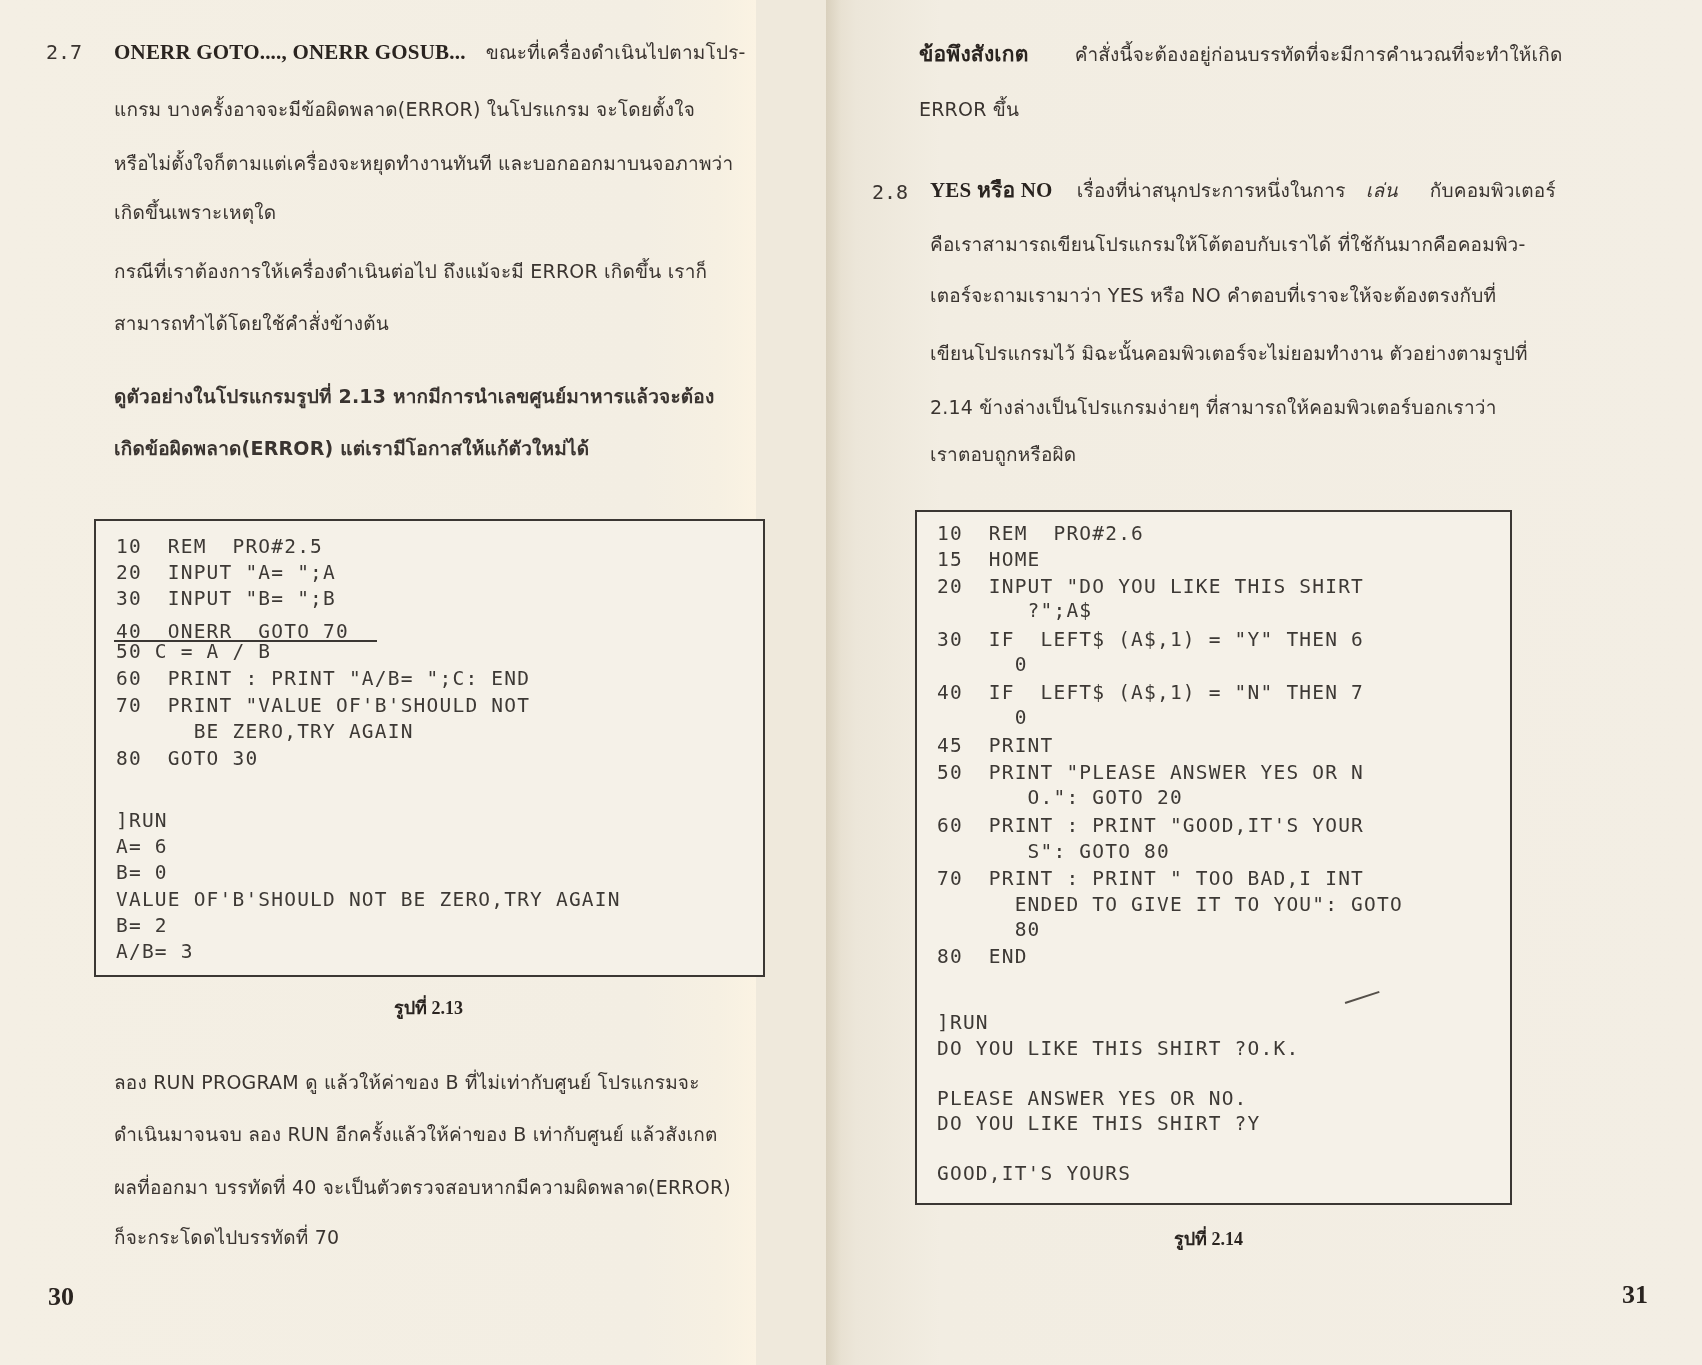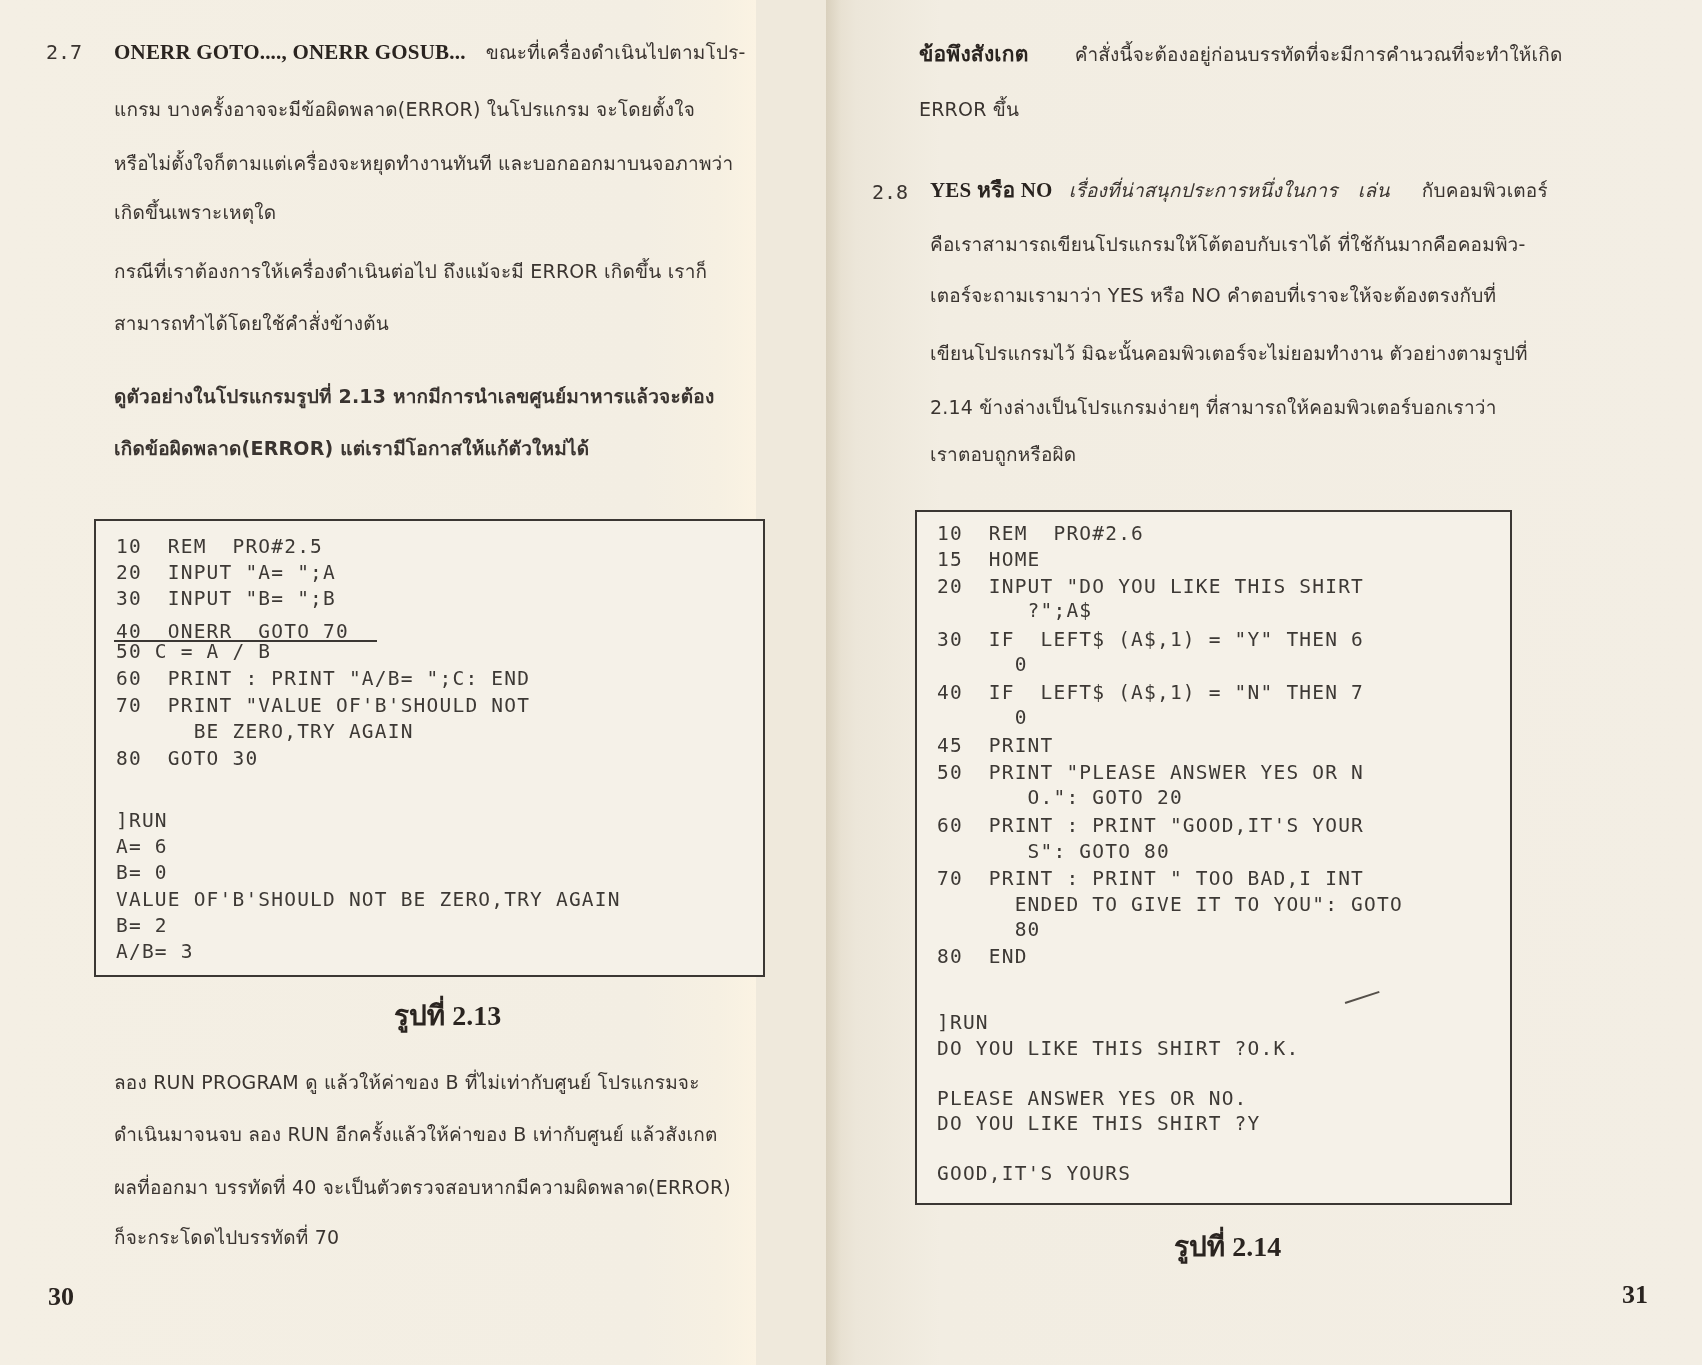--- a/index.html
+++ b/index.html
@@ -36,21 +36,21 @@
       box-sizing: border-box;
     }
     .code-line {
       position: absolute; white-space: pre;
       font-family: "DejaVu Sans Mono", monospace; font-size: 19.5px; line-height: 24px;
       color: #3d3935; letter-spacing: 1.2px;
     }
     .underline-rule { position: absolute; height: 2px; background: #3b3733; }
     .caption {
       position: absolute; white-space: nowrap;
-      font-family: "Liberation Serif", serif; font-weight: bold; font-size: 28px; color: #2a2420;
+      font-family: "Liberation Serif", serif; font-weight: bold; font-size: 18px; color: #2a2420;
     }
     .page-num {
       position: absolute; font-family: "Liberation Serif", serif; font-weight: bold; font-size: 26px; color: #2a2420;
     }
     .stray-mark { position: absolute; height: 1.5px; background: #55504a; transform-origin: left center; }
   </style>
 </head>
 <body>
 
 <div class="page-left">
@@ -101,21 +101,21 @@
 <div class="page-right">
   <div class="line" style="left:63px; top:42px;">
     <span class="bold-head">ข้อพึงสังเกต</span>
     <span style="margin-left:40px;">คำสั่งนี้จะต้องอยู่ก่อนบรรทัดที่จะมีการคำนวณที่จะทำให้เกิด</span>
   </div>
   <div class="line" style="left:63px; top:97px;">ERROR ขึ้น</div>
 
   <div class="sec-num" style="left:16px; top:180px;">2.8</div>
   <div class="line" style="left:74px; top:178px;">
     <span class="bold-head">YES หรือ NO</span>
-    <span style="margin-left:10px;font-style:italic;">เรื่องที่น่าสนุกประการหนึ่งในการ</span>
+    <span style="margin-left:18px;">เรื่องที่น่าสนุกประการหนึ่งในการ</span>
     <span class="italic" style="margin-left:14px;">เล่น</span>
     <span style="margin-left:26px;">กับคอมพิวเตอร์</span>
   </div>
   <div class="line" style="left:74px; top:232px;">คือเราสามารถเขียนโปรแกรมให้โต้ตอบกับเราได้   ที่ใช้กันมากคือคอมพิว-</div>
   <div class="line" style="left:74px; top:283px;">เตอร์จะถามเรามาว่า YES หรือ NO    คำตอบที่เราจะให้จะต้องตรงกับที่</div>
   <div class="line" style="left:74px; top:341px;">เขียนโปรแกรมไว้  มิฉะนั้นคอมพิวเตอร์จะไม่ยอมทำงาน   ตัวอย่างตามรูปที่</div>
   <div class="line" style="left:74px; top:395px;">2.14 ข้างล่างเป็นโปรแกรมง่ายๆ    ที่สามารถให้คอมพิวเตอร์บอกเราว่า</div>
   <div class="line" style="left:74px; top:442px;">เราตอบถูกหรือผิด</div>
 
   <div class="code-box" style="left:59px; top:510px; width:597px; height:695px;">

